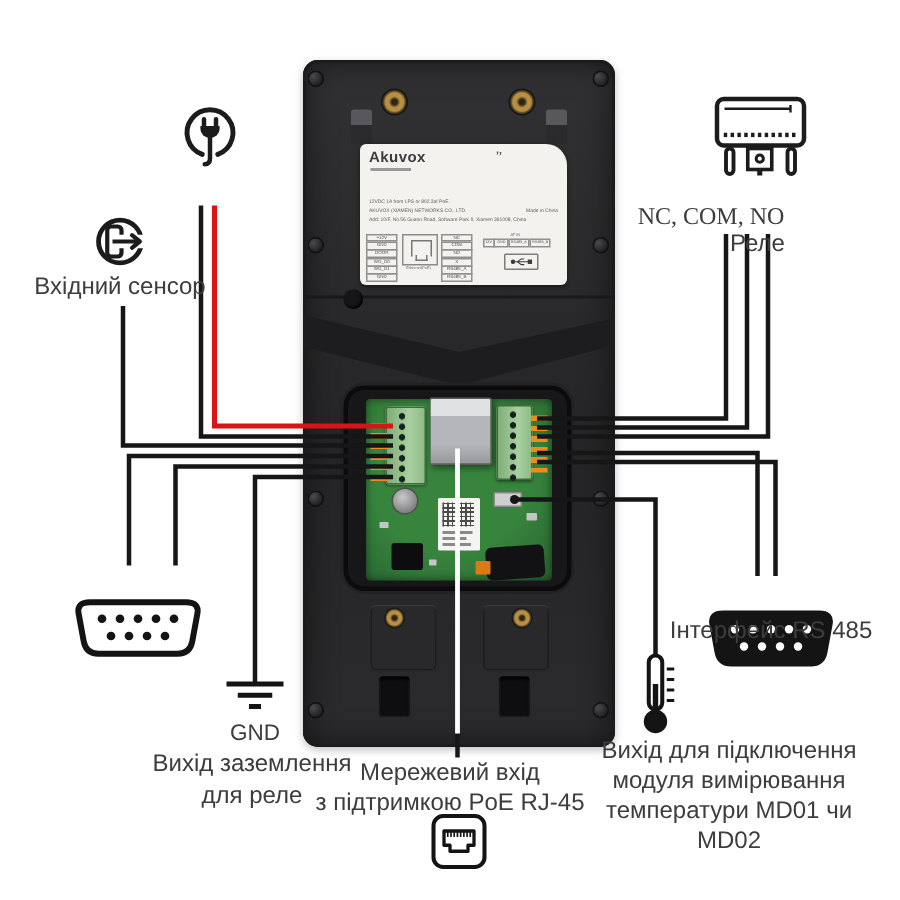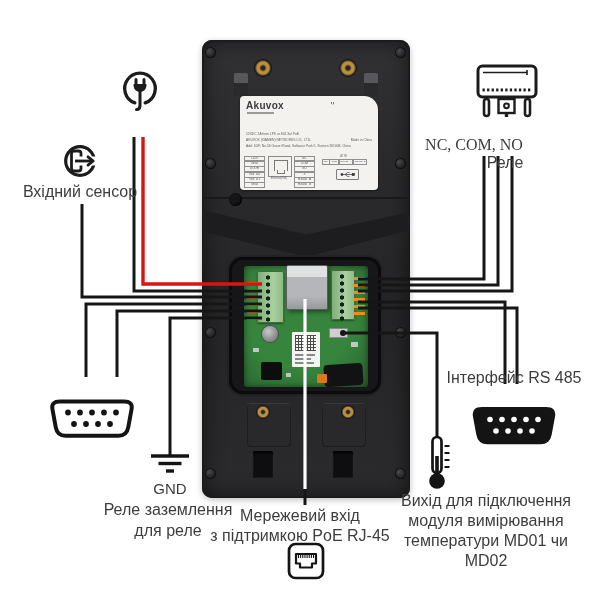--- a/index.html
+++ b/index.html
@@ -314,23 +314,23 @@
         <line x1="22.25" y1="12.5" x2="22.25" y2="16"></line>
       <line x1="24.4" y1="12.5" x2="24.4" y2="16"></line>
         <line x1="26.5" y1="12.5" x2="26.5" y2="16"></line>
     </g>
   </svg>
 
   <div class="callout" style="left:80px;top:182px;">Вхідний сенсор</div>
   <div class="callout" style="left:505px;top:117px;margin-top:36px;">Реле</div>
   <div class="callout" style="left:474px;top:135px;font-family:Liberation Serif, serif;">NC, COM, NO</div>
   <div class="callout small" style="left:170px;top:479px;">GND</div>
-  <div class="callout" style="left:168px;top:500px;">Реле заземлення</div>
+  <div class="callout" style="left:168px;top:500px;">Вихід заземлення</div>
   <div class="callout" style="left:168px;top:521px;">для реле</div>
   <div class="callout" style="left:300px;top:506px;">Мережевий вхід</div>
   <div class="callout" style="left:300px;top:526px;">з підтримкою PoE RJ-45</div>
-  <div class="callout" style="left:514px;top:368px;">Інтерфейс RS 485</div>
+  <div class="callout" style="left:514px;top:411px;">Інтерфейс RS 485</div>
   <div class="callout" style="left:486px;top:491px;">Вихід для підключення</div>
   <div class="callout" style="left:486px;top:511px;">модуля вимірювання</div>
   <div class="callout" style="left:486px;top:531px;">температури MD01 чи</div>
   <div class="callout" style="left:486px;top:551px;">MD02</div>
 
 </div>
 
 </body></html>

